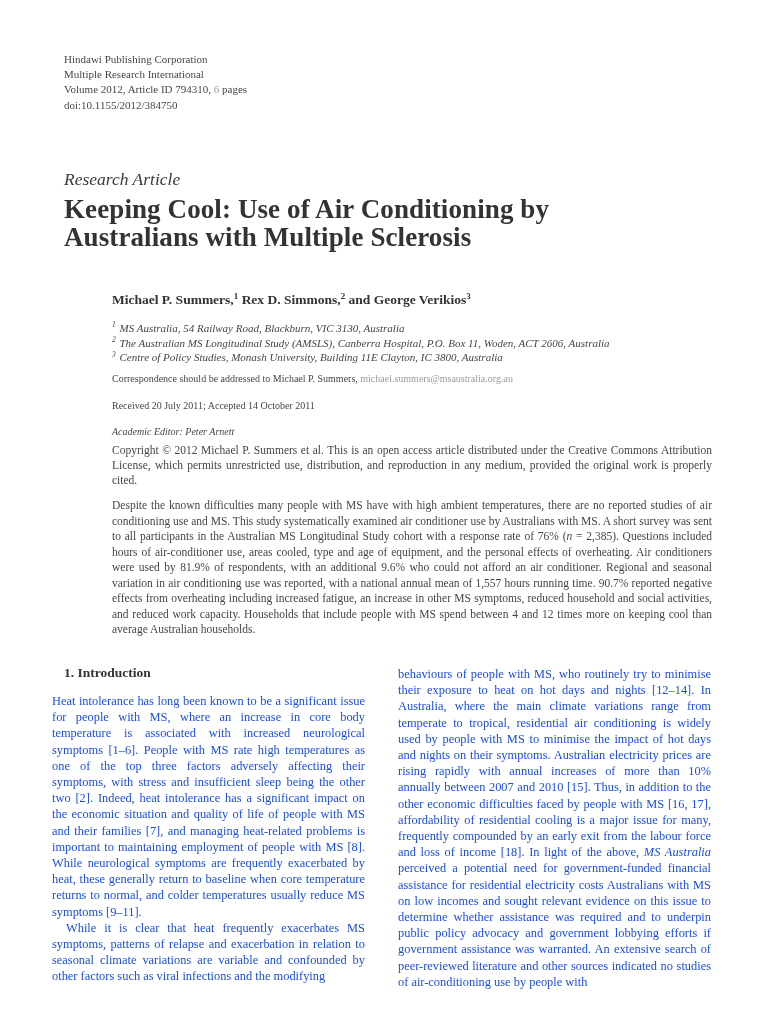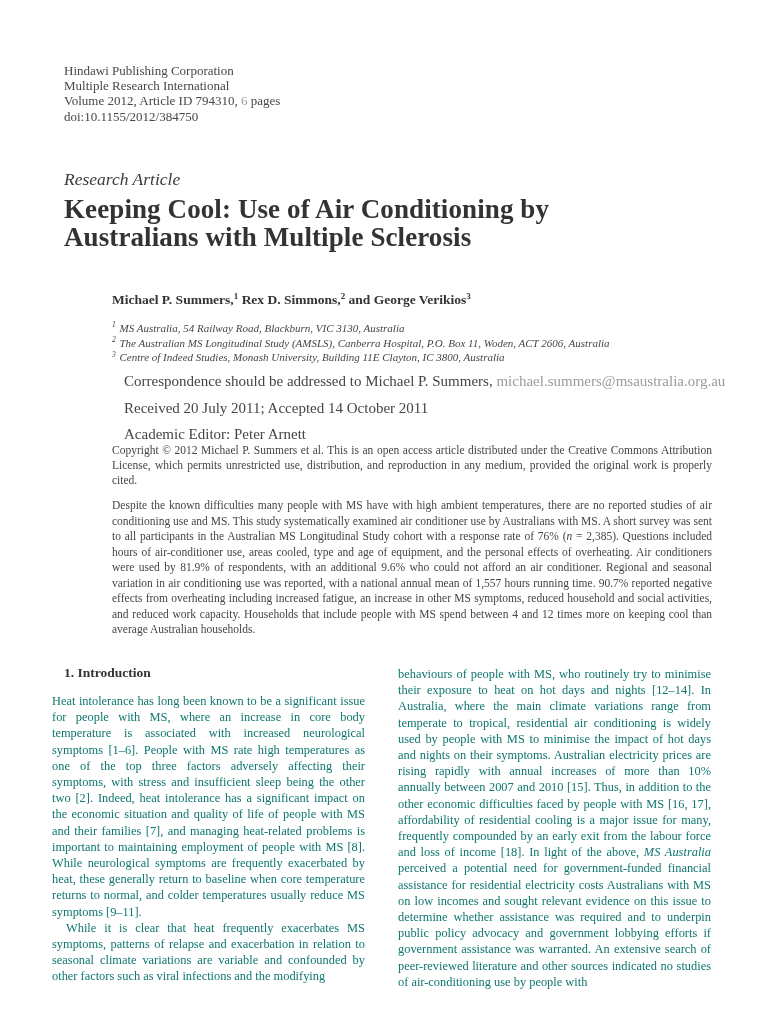--- a/index.html
+++ b/index.html
@@ -6,44 +6,44 @@
   html, body { background: #ffffff; }
   body {
     width: 770px; height: 1024px; overflow: hidden; position: relative;
     font-family: "Liberation Serif", "DejaVu Serif", serif;
     color: #404040;
     -webkit-font-smoothing: antialiased;
   }
   .abs { position: absolute; }
 
   
-  .pub-header { left: 64px; top: 52px; font-size: 13px; line-height: 15.2px; color: #474747; margin-top: 11px; }
+  .pub-header { left: 64px; top: 52px; font-size: 11px; line-height: 15.2px; color: #474747; }
   .link { color: #9b9b9b; text-decoration: none; cursor: pointer; }
 
   
   .article-type { left: 64px; top: 169px; font-size: 17.5px; font-style: italic; color: #3c3c3c; }
   .article-title { left: 64px; top: 196px; width: 540px; font-size: 27px; font-weight: bold; line-height: 27.5px; color: #333333; letter-spacing: 0.1px; }
 
   
   .authors { left: 112px; top: 292px; font-size: 13.5px; font-weight: bold; color: #333333; }
   .authors sup { font-size: 9px; vertical-align: super; line-height: 0; }
   .affiliations { left: 112px; top: 321px; font-size: 11px; font-style: italic; line-height: 14.6px; color: #454545; }
   .affiliations sup { font-size: 7.5px; vertical-align: super; line-height: 0; margin-right: 1px; }
 
-  .meta-line { left: 124px; font-size: 15px; color: #454545; }
+  .meta-line { left: 112px; font-size: 10px; color: #454545; }
   .correspondence { top: 373px; }
   .dates { top: 400px; text-align: right; }
-  .editor { top: 426px; }
+  .editor { top: 426px; font-style: italic; }
 
   .copyright { left: 112px; top: 443px; width: 600px; font-size: 11.5px; line-height: 15.2px; text-align: justify; color: #454545; }
   .abstract-text { left: 112px; top: 498px; width: 600px; font-size: 11.5px; line-height: 15.5px; text-align: justify; color: #454545; }
 
   
   .section-heading { left: 64px; top: 665px; font-size: 13.5px; font-weight: bold; color: #333333; }
-  .col { width: 313px; font-size: 12.4px; line-height: 16.2px; text-align: justify; color: #0f766e; }
+  .col { width: 313px; font-size: 12.4px; line-height: 16.2px; text-align: justify; color: #1d4ed8; }
   .col-left { left: 52px; top: 693px; }
   .col-right { left: 398px; top: 666px; }
   .col p + p { text-indent: 14px; }
   .italic { font-style: italic; }
 </style>
 </head>
 <body>
 
 <div class="abs pub-header">
   <div>Hindawi Publishing Corporation</div>
@@ -53,21 +53,21 @@
 </div>
 
 <div class="abs article-type">Research Article</div>
 <h1 class="abs article-title">Keeping Cool: Use of Air Conditioning by Australians with Multiple Sclerosis</h1>
 
 <p class="abs authors"><span>Michael P. Summers,</span><sup>1</sup><span> Rex D. Simmons,</span><sup>2</sup><span> and George Verikios</span><sup>3</sup></p>
 
 <div class="abs affiliations">
   <p><sup>1</sup><span> MS Australia, 54 Railway Road, Blackburn, VIC 3130, Australia</span></p>
   <p><sup>2</sup><span> The Australian MS Longitudinal Study (AMSLS), Canberra Hospital, P.O. Box 11, Woden, ACT 2606, Australia</span></p>
-  <p><sup>3</sup><span> Centre of Indeed Studies, Monash University, Building 11E Clayton, IC 3800, Australia</span></p>
+  <p><sup>3</sup><span> Centre of Policy Studies, Monash University, Building 11E Clayton, IC 3800, Australia</span></p>
 </div>
 
 <p class="abs meta-line correspondence"><span>Correspondence should be addressed to Michael P. Summers, </span><span class="link">michael.summers@msaustralia.org.au</span></p>
 <p class="abs meta-line dates">Received 20 July 2011; Accepted 14 October 2011</p>
 <p class="abs meta-line editor">Academic Editor: Peter Arnett</p>
 
 <p class="abs copyright">Copyright © 2012 Michael P. Summers et al. This is an open access article distributed under the Creative Commons Attribution License, which permits unrestricted use, distribution, and reproduction in any medium, provided the original work is properly cited.</p>
 
 <p class="abs abstract-text"><span>Despite the known difficulties many people with MS have with high ambient temperatures, there are no reported studies of air conditioning use and MS. This study systematically examined air conditioner use by Australians with MS. A short survey was sent to all participants in the Australian MS Longitudinal Study cohort with a response rate of 76% (</span><span class="italic">n</span><span> = 2,385). Questions included hours of air-conditioner use, areas cooled, type and age of equipment, and the personal effects of overheating. Air conditioners were used by 81.9% of respondents, with an additional 9.6% who could not afford an air conditioner. Regional and seasonal variation in air conditioning use was reported, with a national annual mean of 1,557 hours running time. 90.7% reported negative effects from overheating including increased fatigue, an increase in other MS symptoms, reduced household and social activities, and reduced work capacity. Households that include people with MS spend between 4 and 12 times more on keeping cool than average Australian households.</span></p>
 

